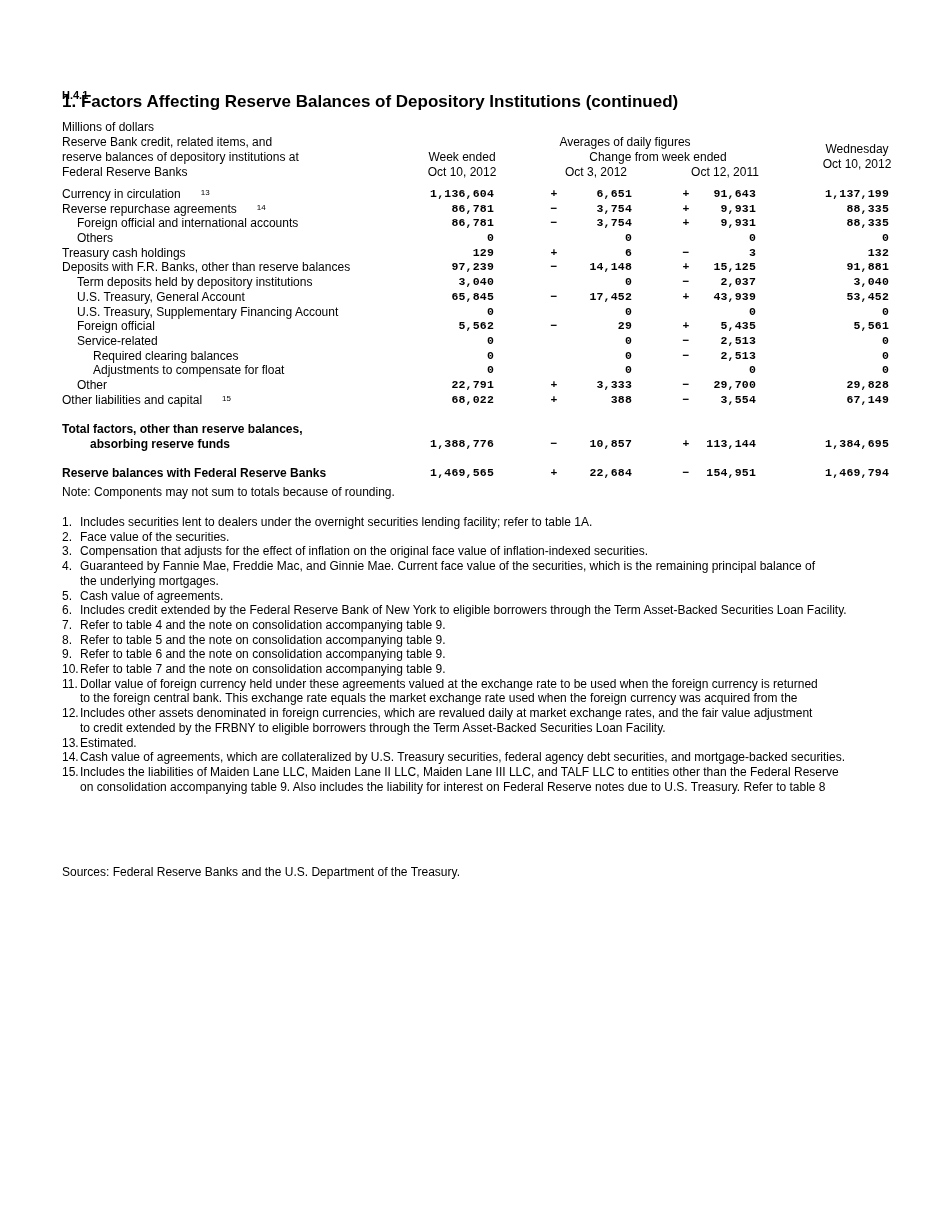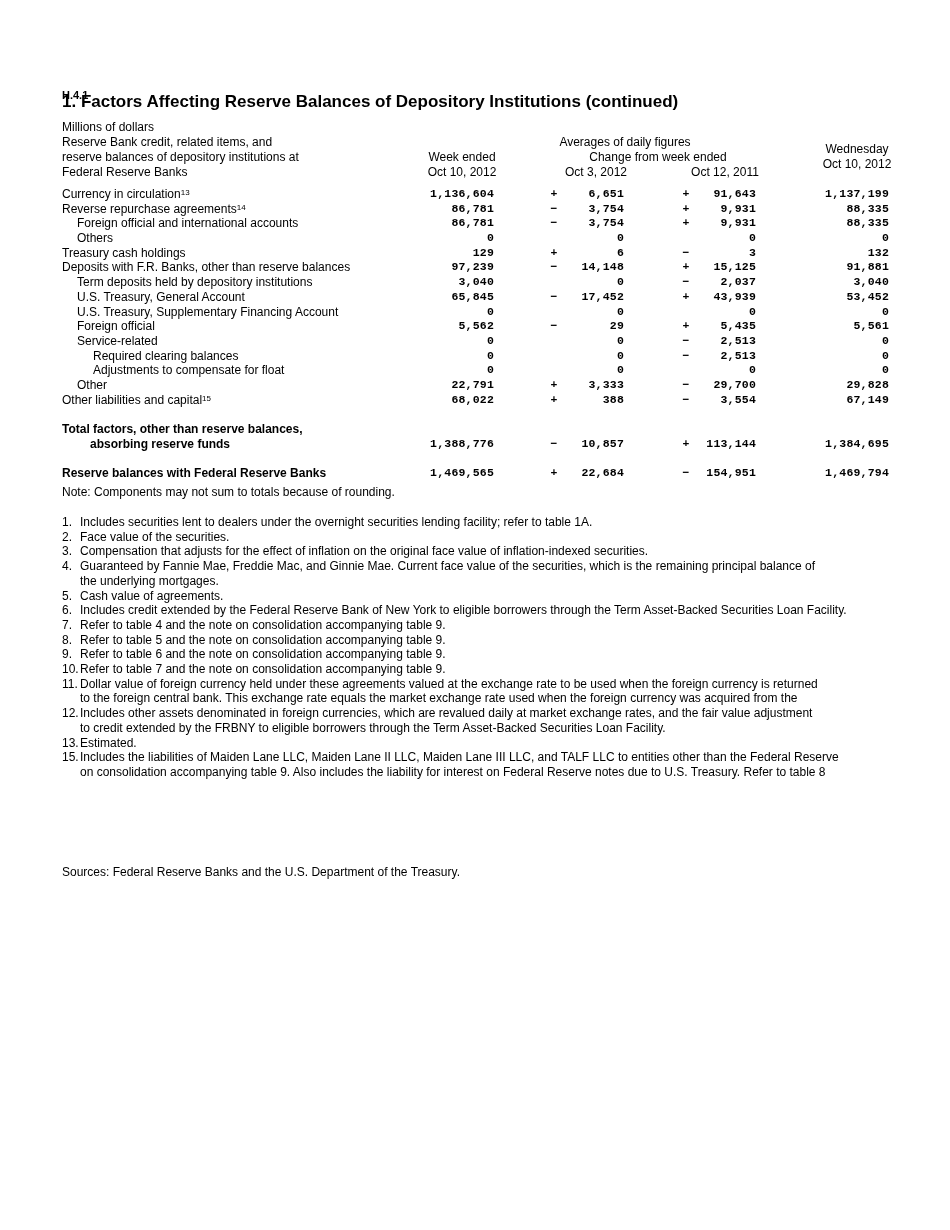--- a/index.html
+++ b/index.html
@@ -75,33 +75,34 @@
       font-size: 12px;
     }
     .row .label.indent1 { left: 15px; }
     .row .label.indent2 { left: 31px; }
     .row .label.indent-cont { left: 28px; }
     .row .label sup {
       font-size: 8px;
       vertical-align: 0;
       position: relative;
       top: -3px;
+      padding-left: 20px;
     }
     .row.bold .label { font-weight: bold; }
     .num {
       position: absolute;
       font-family: "Liberation Mono", monospace;
       font-weight: bold;
       font-size: 11.5px;
       text-align: right;
       white-space: nowrap;
       letter-spacing: 0.2px;
     }
     .num.c1 { right: 408px; width: 110px; }
-    .num.c2 { right: 278px; width: 70px; }
+    .num.c2 { right: 270px; width: 70px; }
     .num.c3 { right: 146px; width: 80px; }
     .num.c4 { right: 13px; width: 110px; }
     .sign {
       position: absolute;
       font-family: "Liberation Mono", monospace;
       font-weight: bold;
       font-size: 11.5px;
       width: 12px;
       text-align: center;
     }
@@ -372,20 +373,24 @@
       <div class="fn">
         <span class="fn-num">12.</span>
         <span class="fn-text">Includes other assets denominated in foreign currencies, which are revalued daily at market exchange rates, and the fair value adjustment</span>
         <span class="fn-text">to credit extended by the FRBNY to eligible borrowers through the Term Asset-Backed Securities Loan Facility.</span>
       </div>
       <div class="fn">
         <span class="fn-num">13.</span>
         <span class="fn-text">Estimated.</span>
       </div>
       <div class="fn">
+        <span class="fn-num">14.</span>
+        <span class="fn-text">Cash value of agreements, which are collateralized by U.S. Treasury securities, federal agency debt securities, and mortgage-backed securities.</span>
+      </div>
+      <div class="fn">
         <span class="fn-num">15.</span>
         <span class="fn-text">Includes the liabilities of Maiden Lane LLC, Maiden Lane II LLC, Maiden Lane III LLC, and TALF LLC to entities other than the Federal Reserve</span>
         <span class="fn-text">on consolidation accompanying table 9. Also includes the liability for interest on Federal Reserve notes due to U.S. Treasury. Refer to table 8</span>
       </div>
     </div>
 
   <div class="sources">Sources: Federal Reserve Banks and the U.S. Department of the Treasury.</div>
 </div>
 
 </body></html>

